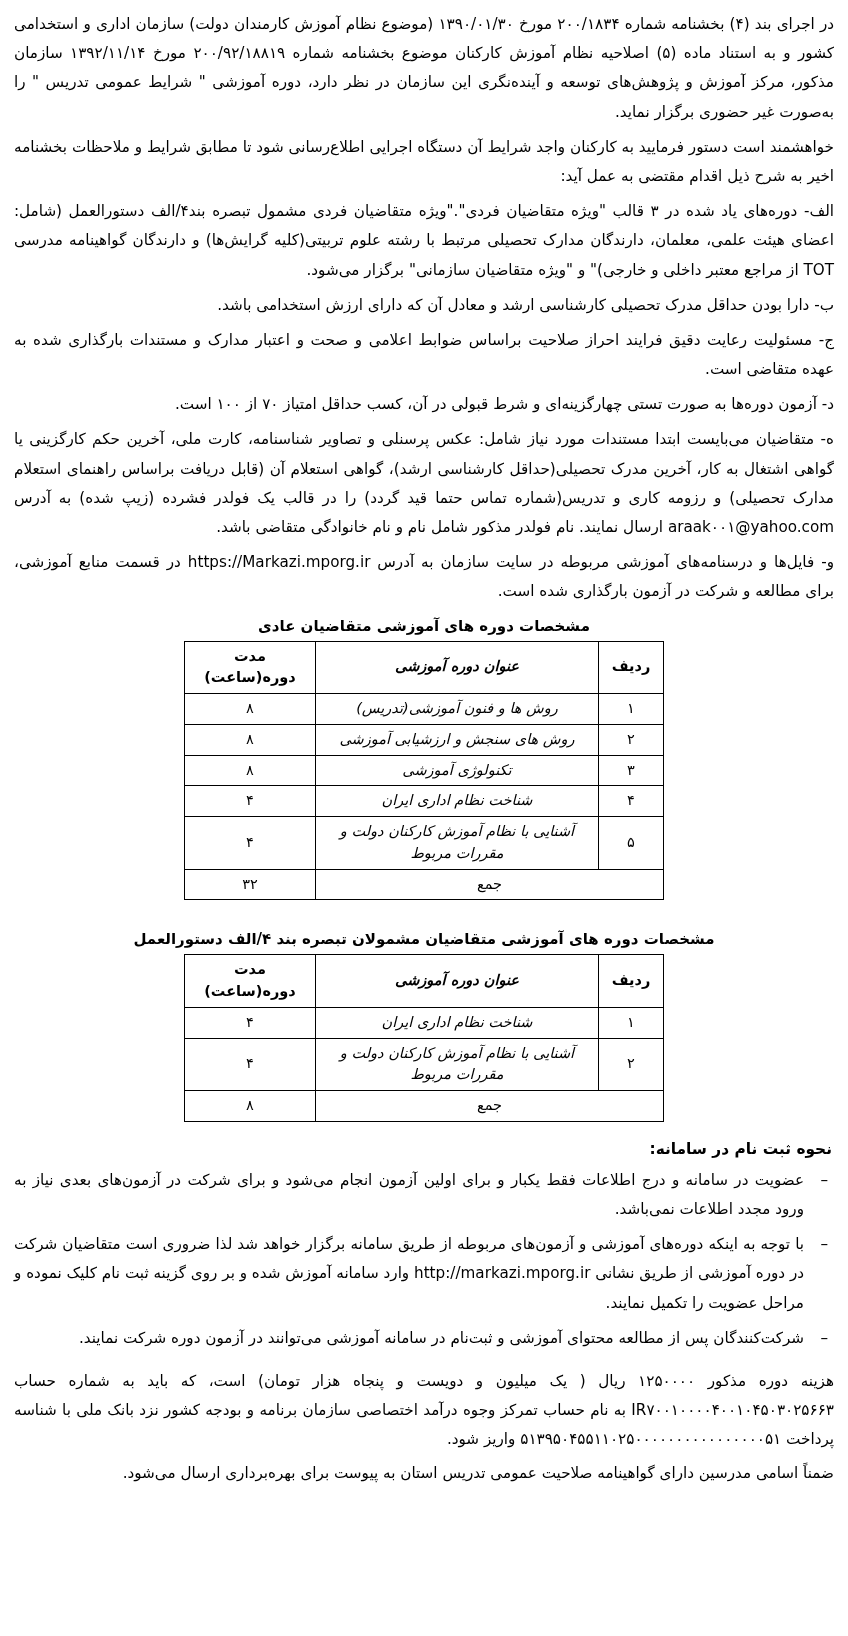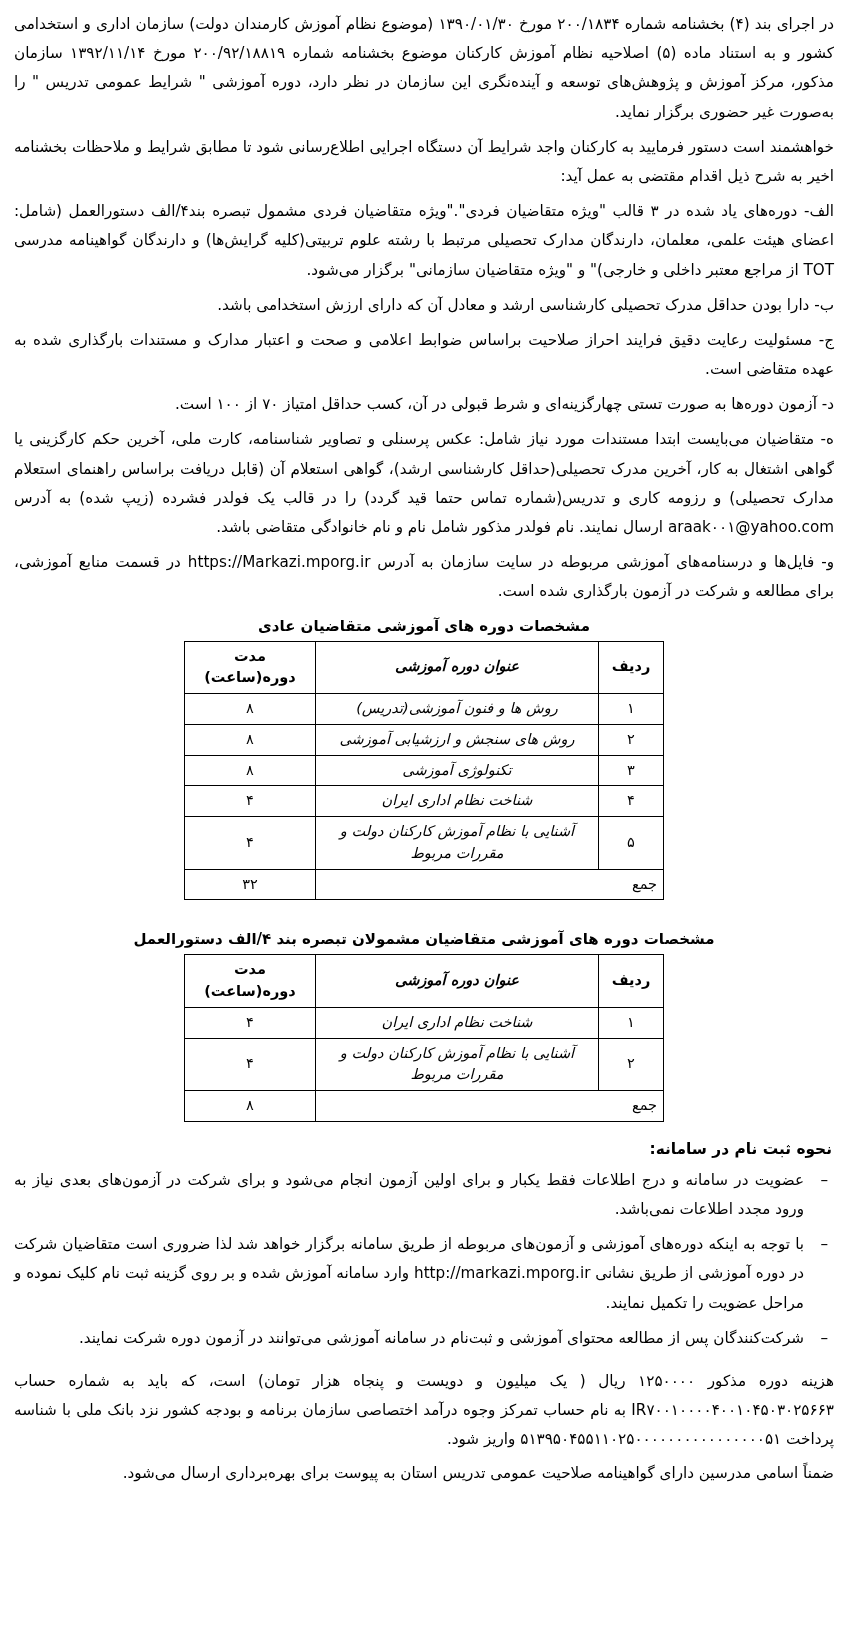--- a/index.html
+++ b/index.html
@@ -56,21 +56,21 @@
     line-height: 1.5;
   }
   table.doc-table thead th {
     font-weight: bold;
     text-align: center;
   }
   .col-radif { width: 52px; text-align: center; }
   .col-title { text-align: center; font-style: italic; }
   .col-dur { width: 118px; text-align: center; }
   td.sum-label {
-    text-align: right;
+    text-align: center;
     font-weight: normal;
   }
   h2.section-title {
     font-size: 15.4px;
     font-weight: bold;
     margin: 18px 0 8px 0;
     text-align: right;
     padding-right: 2px;
   }
   ul.dash-list {

